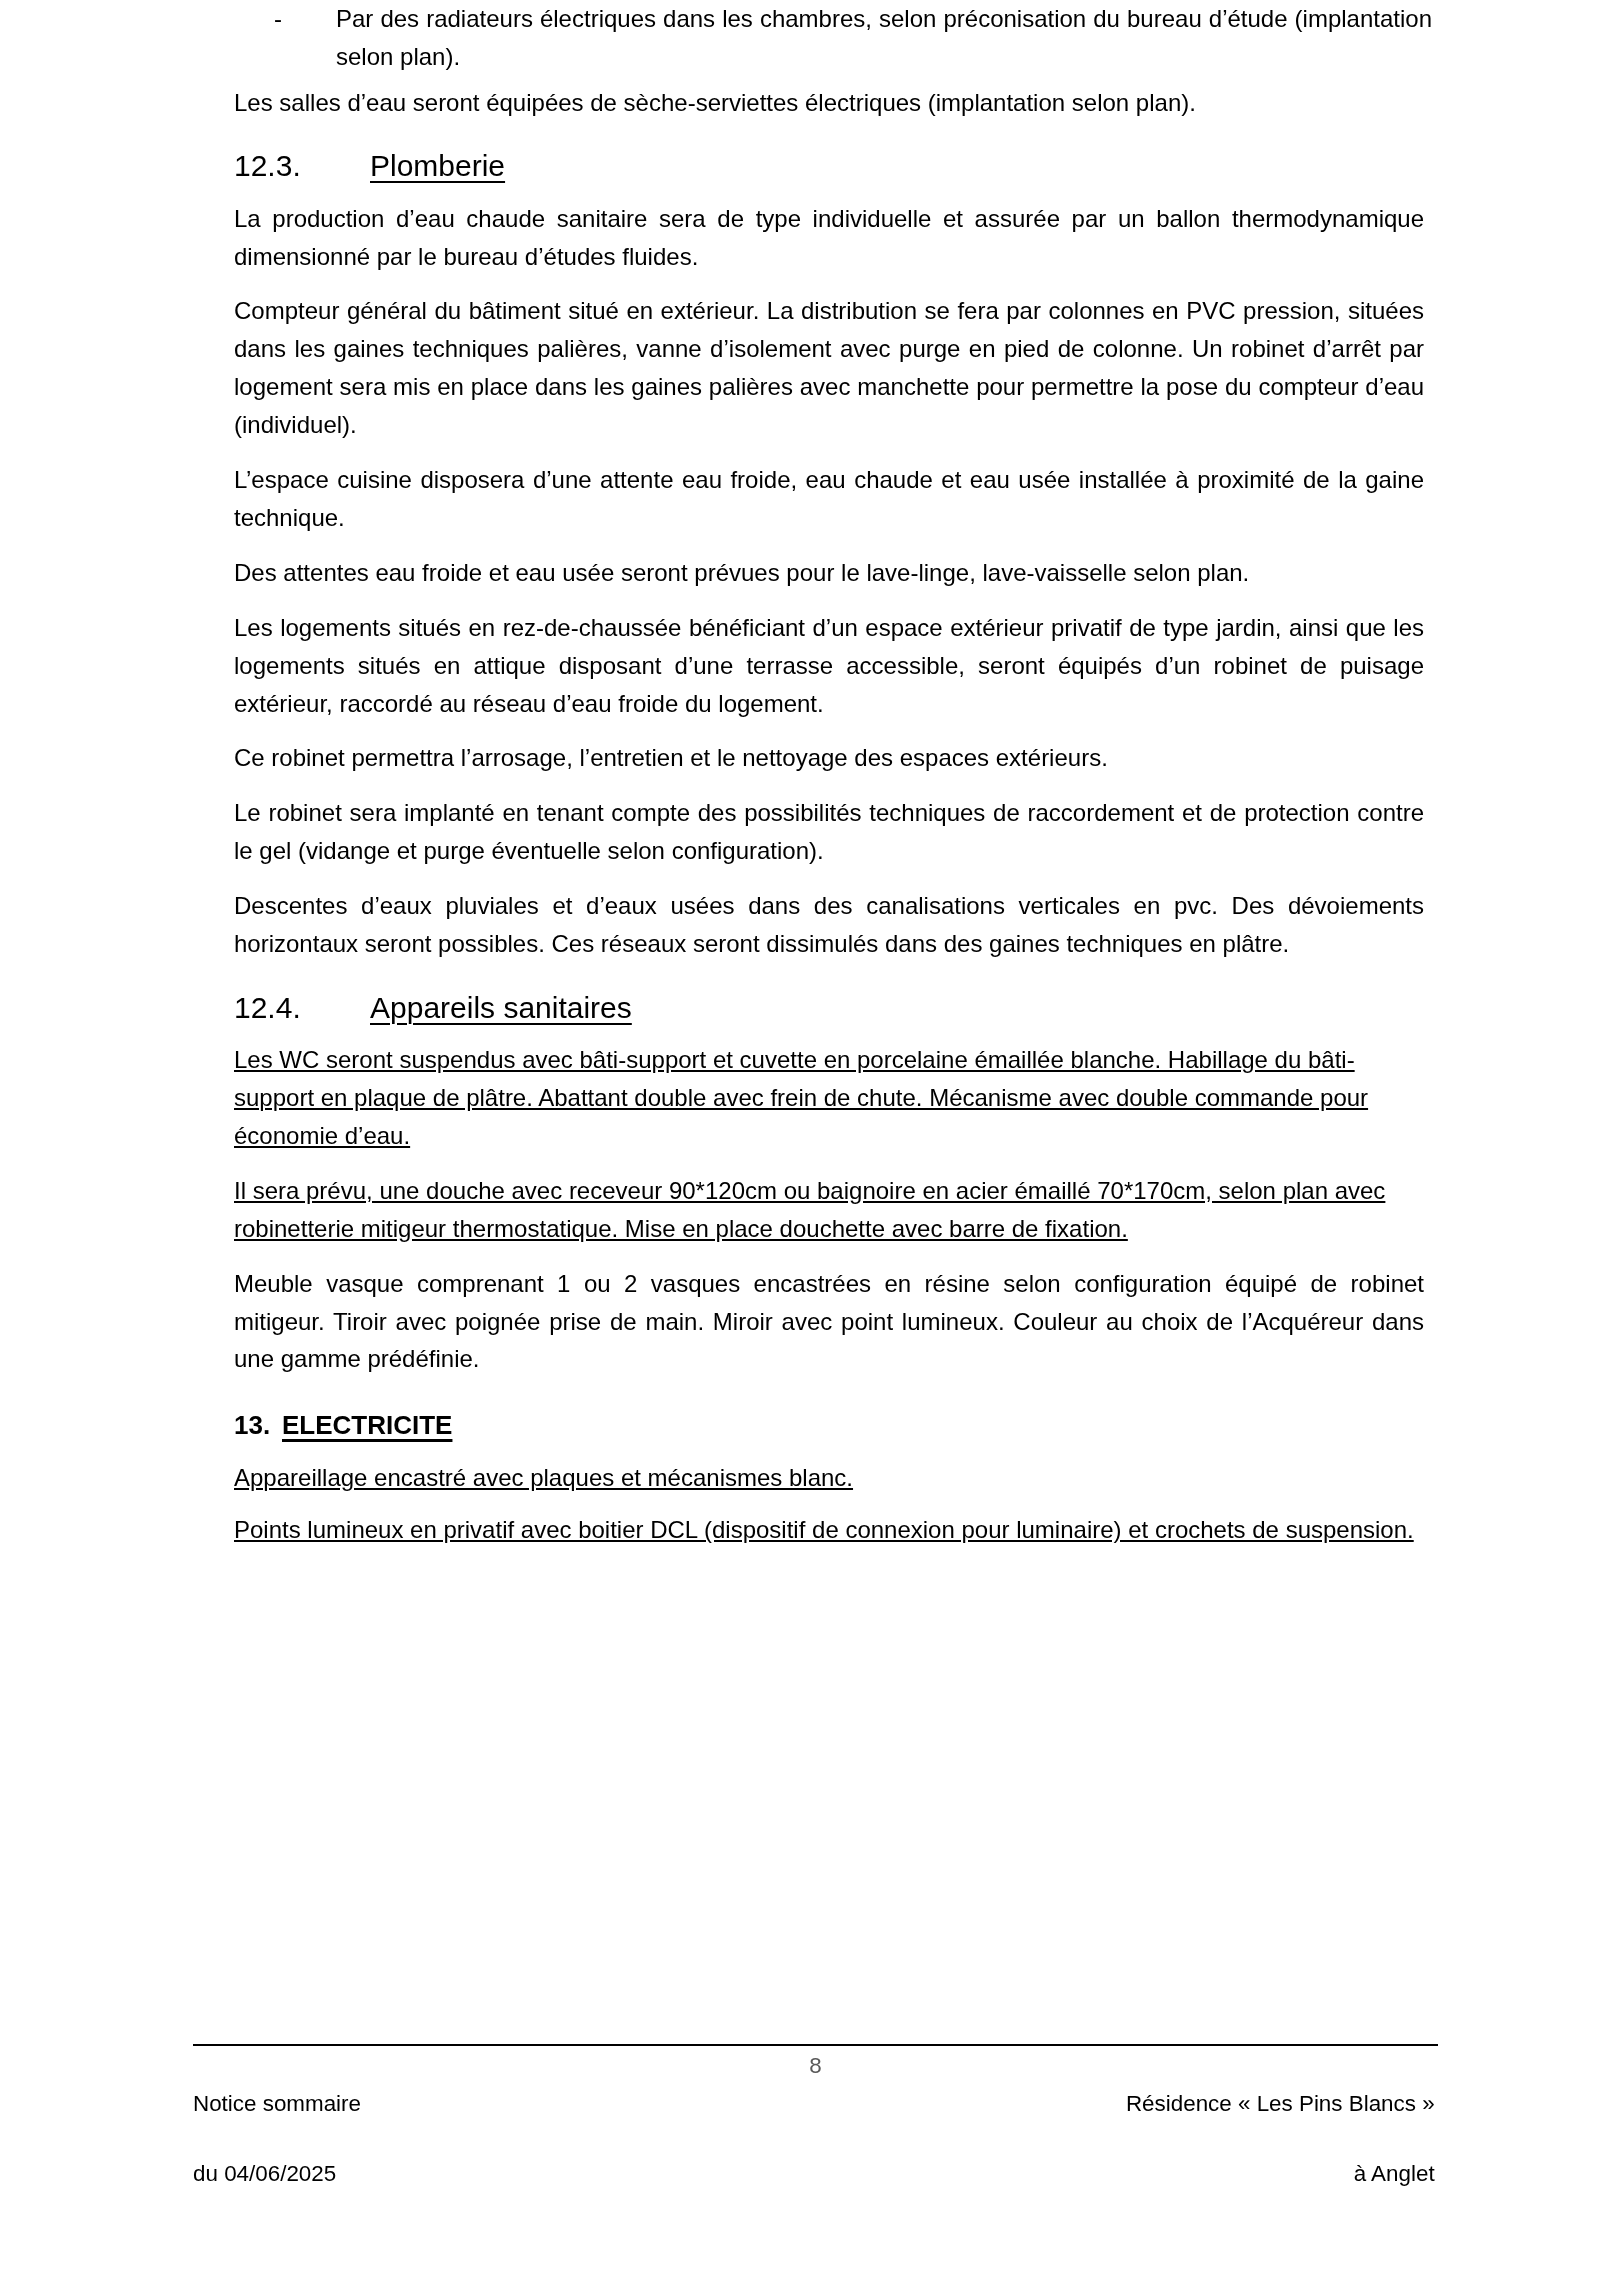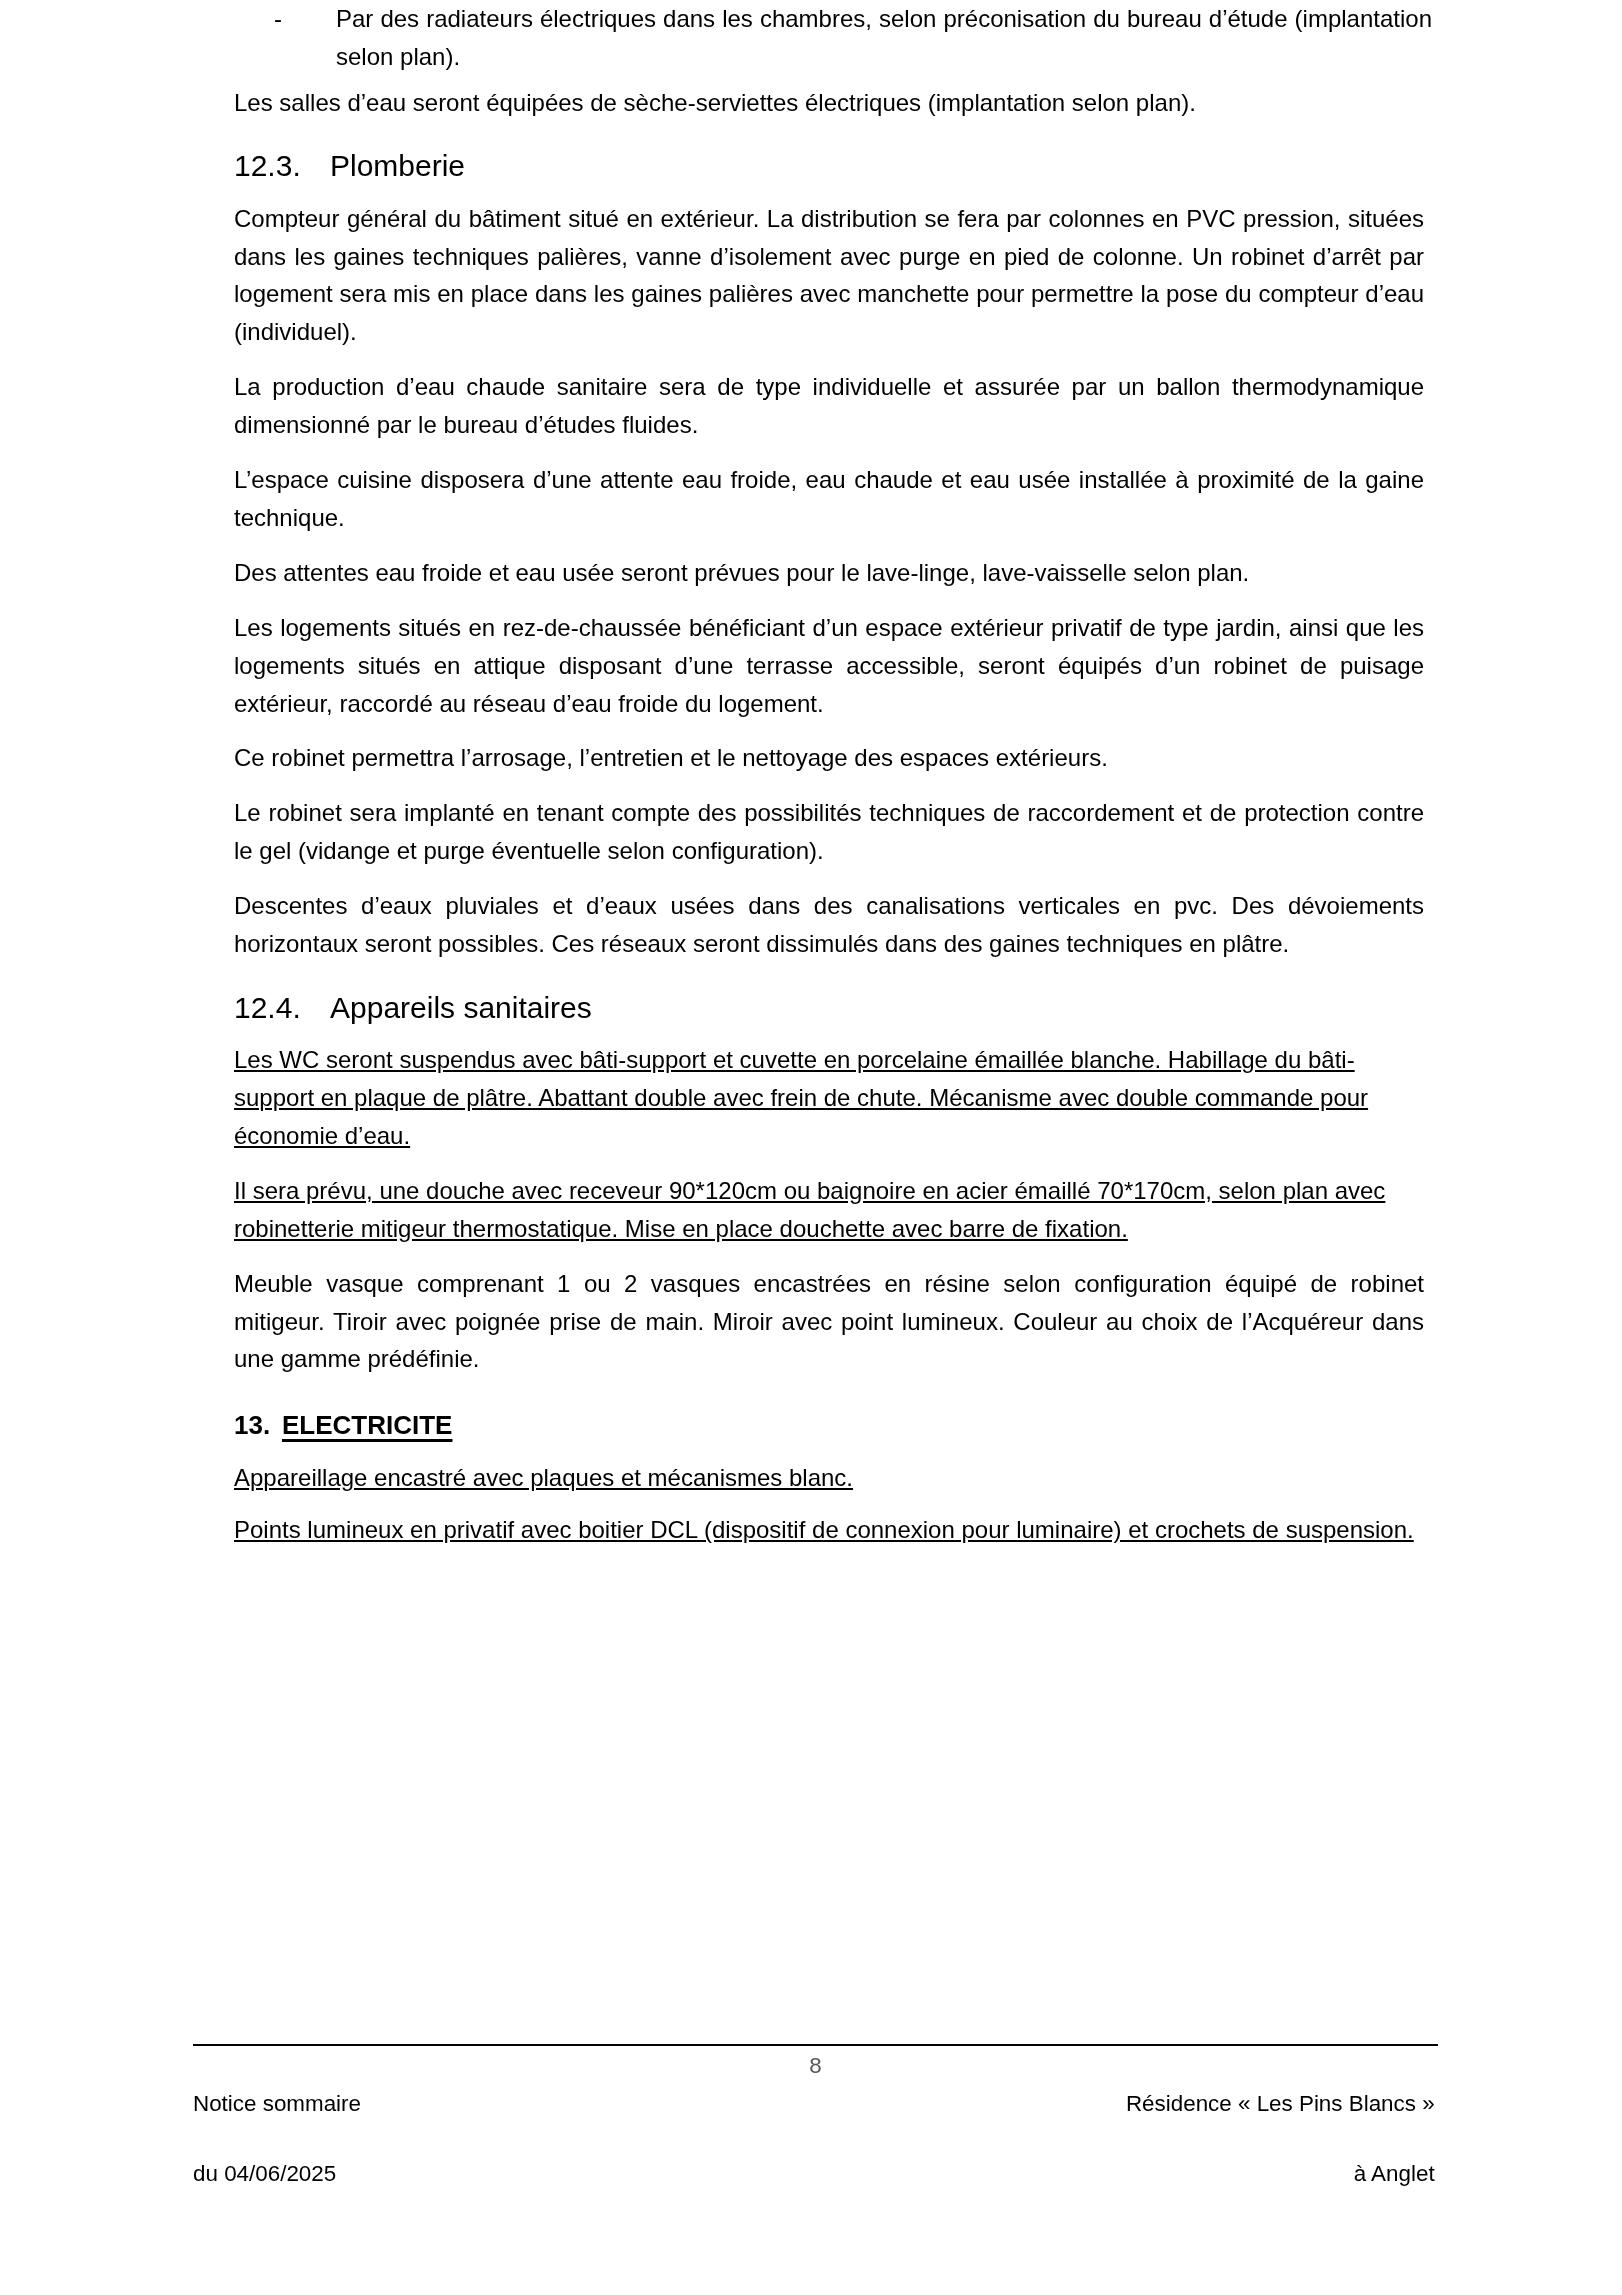--- a/index.html
+++ b/index.html
@@ -75,22 +75,24 @@
     margin: 24.6px 0 14.5px 0;
     font-size: 30px;
     font-weight: normal;
     line-height: 1.3;
   }
   .heading2 .num {
     width: 96px;
     flex: 0 0 96px;
   }
   .heading2 .title {
+    text-decoration: underline;
     text-underline-offset: 4.5px;
     text-decoration-thickness: 1.7px;
+    margin-left: 40px;
   }
 
   .heading1 {
     display: flex;
     align-items: baseline;
     margin: 31px 0 15.7px 0;
     font-size: 26px;
     font-weight: bold;
     line-height: 1.3;
   }
@@ -154,22 +156,22 @@
         <span class="bullet-text">Par des radiateurs électriques dans les chambres, selon préconisation du bureau d’étude (implantation selon plan).</span>
       </li>
     </ul>
 
     <p class="body">Les salles d’eau seront équipées de sèche-serviettes électriques (implantation selon plan).</p>
 
     <div class="heading2">
       <span class="num">12.3.</span>
       <span class="title">Plomberie</span>
     </div>
+    <p class="body">La production d’eau chaude sanitaire sera de type individuelle et assurée par un ballon thermodynamique dimensionné par le bureau d’études fluides.</p>
     <p class="body">Compteur général du bâtiment situé en extérieur. La distribution se fera par colonnes en PVC pression, situées dans les gaines techniques palières, vanne d’isolement avec purge en pied de colonne. Un robinet d’arrêt par logement sera mis en place dans les gaines palières avec manchette pour permettre la pose du compteur d’eau (individuel).</p>
-    <p class="body">La production d’eau chaude sanitaire sera de type individuelle et assurée par un ballon thermodynamique dimensionné par le bureau d’études fluides.</p>
     <p class="body">L’espace cuisine disposera d’une attente eau froide, eau chaude et eau usée installée à proximité de la gaine technique.</p>
     <p class="body">Des attentes eau froide et eau usée seront prévues pour le lave-linge, lave-vaisselle selon plan.</p>
     <p class="body">Les logements situés en rez-de-chaussée bénéficiant d’un espace extérieur privatif de type jardin, ainsi que les logements situés en attique disposant d’une terrasse accessible, seront équipés d’un robinet de puisage extérieur, raccordé au réseau d’eau froide du logement.</p>
     <p class="body">Ce robinet permettra l’arrosage, l’entretien et le nettoyage des espaces extérieurs.</p>
     <p class="body">Le robinet sera implanté en tenant compte des possibilités techniques de raccordement et de protection contre le gel (vidange et purge éventuelle selon configuration).</p>
     <p class="body">Descentes d’eaux pluviales et d’eaux usées dans des canalisations verticales en pvc. Des dévoiements horizontaux seront possibles. Ces réseaux seront dissimulés dans des gaines techniques en plâtre.</p>
 
     <div class="heading2">
       <span class="num">12.4.</span>
       <span class="title">Appareils sanitaires</span>

